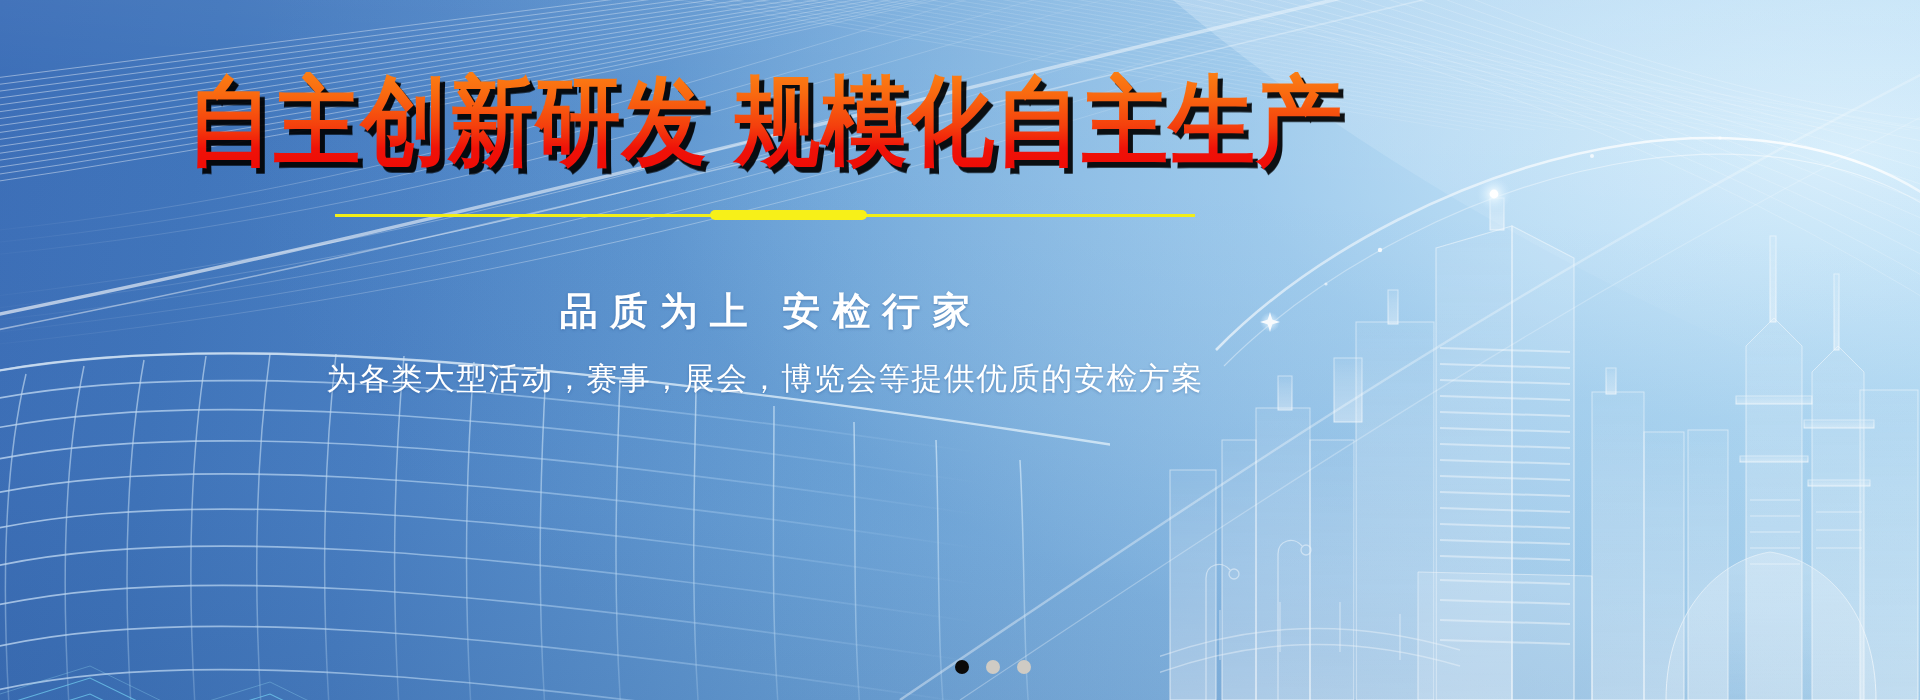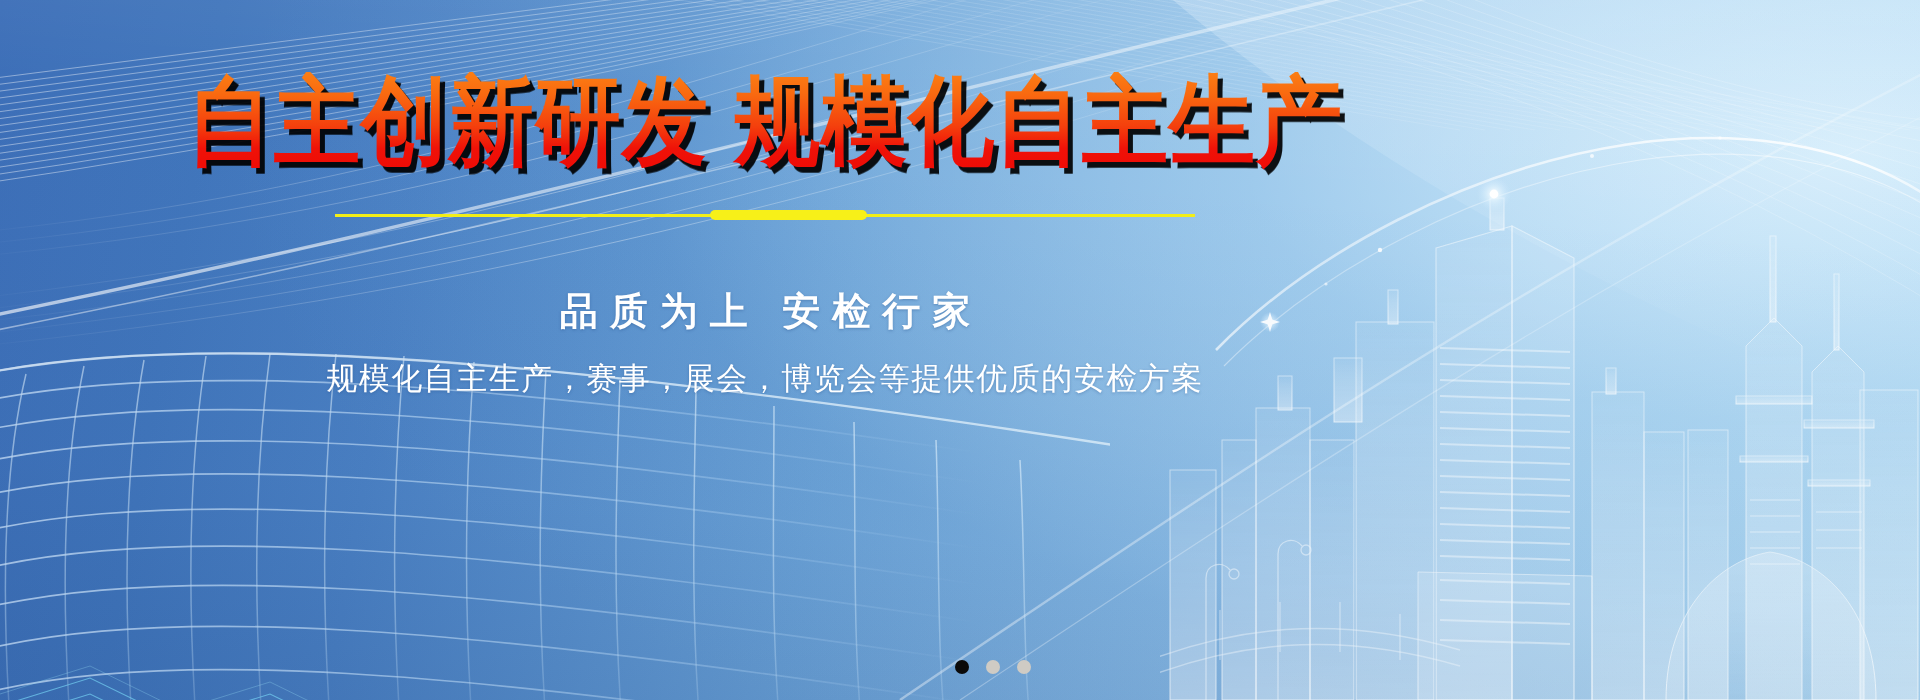--- a/index.html
+++ b/index.html
@@ -464,21 +464,21 @@
 
     <div class="headline">自主创新研发 规模化自主生产</div>
 
     <div class="divider">
       <span class="divider-line"></span>
       <span class="divider-node"></span>
     </div>
 
     <div class="slogan-1">品质为上  安检行家</div>
 
-    <div class="slogan-2">规模化自主生产，赛事，展会，博览会等提供优质的安检方案</div>
+    <div class="slogan-2">为各类大型活动，赛事，展会，博览会等提供优质的安检方案</div>
   </div>
 
   <div class="dots">
     <span class="dot is-active"></span>
     <span class="dot"></span>
     <span class="dot"></span>
   </div>
 
 </div>
 

